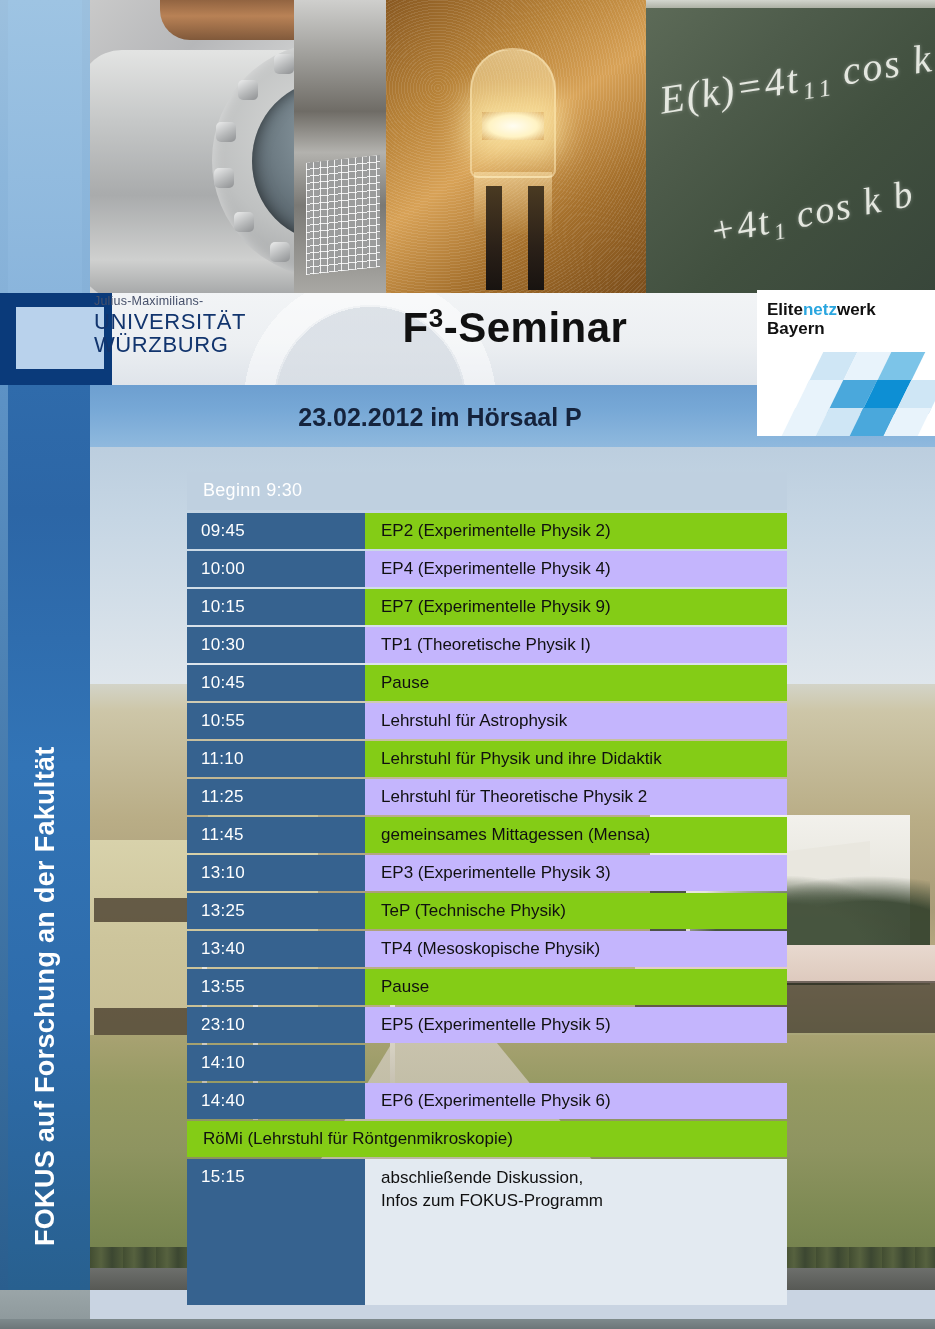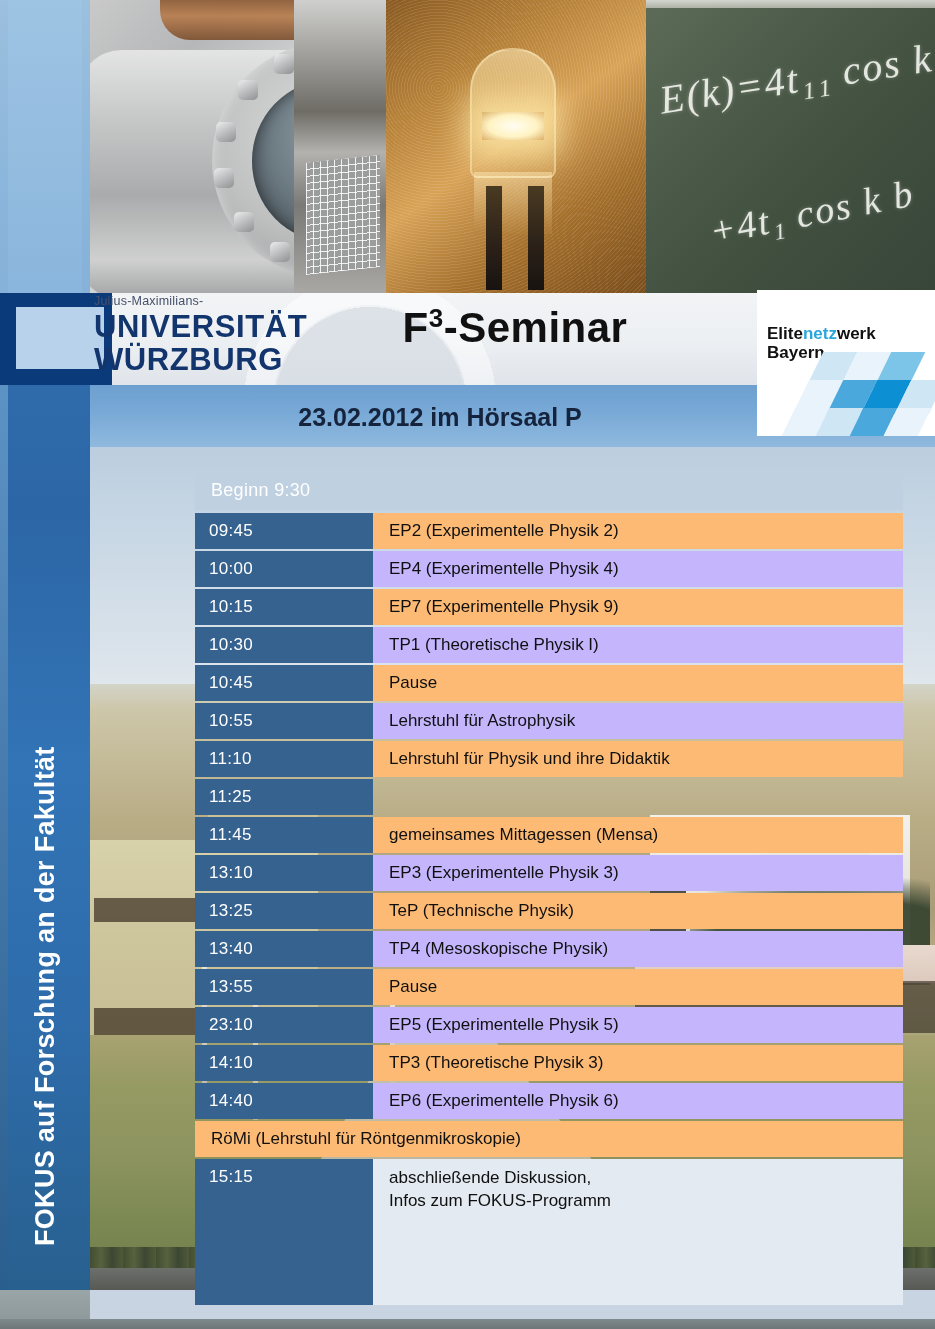--- a/index.html
+++ b/index.html
@@ -267,30 +267,30 @@
   }
   .uni-text {
     position: absolute; left: 94px; top: 295px; width: 240px;
     color: #12356e;
     line-height: 1;
   }
   .uni-text .small {
     font-size: 12.5px; color: #46506a; margin-bottom: 2px; letter-spacing: .2px;
   }
   .uni-text .big {
-    font-size: 31px; font-weight: bold; letter-spacing: .6px; line-height: 1.08;
+    font-size: 22px; font-weight: normal; letter-spacing: .6px; line-height: 1.08;
   }
   .enb-logo {
     position: absolute; left: 757px; top: 290px; width: 178px; height: 146px;
     background: #ffffff;
     overflow: hidden;
   }
   .enb-logo .t {
     position: absolute; left: 10px; top: 10px;
-    font-size: 17px; line-height: 1.12; font-weight: 600; color: #111; margin-top: 24px;
+    font-size: 17px; line-height: 1.12; font-weight: 600; color: #111;
   }
   .enb-logo .t .cy { color: #2aa6df; }
   .enb-d {
     position: absolute; width: 34px; height: 34px;
     transform: skewX(-26deg) rotate(0deg);
   }
 
   
   .title-seminar {
     position: absolute; left: 300px; top: 303px; width: 430px;
@@ -304,39 +304,39 @@
     background: linear-gradient(180deg,#6d9fd0 0%,#77a8d6 40%,#8fb9de 100%);
   }
   .subtitle {
     position: absolute; left: 90px; top: 403px; width: 700px;
     text-align: center;
     font-size: 25px; font-weight: bold; color: #15233c;
   }
 
   
   .schedule {
-    position: absolute; left: 195px; top: 472px; width: 708px;
+    position: absolute; left: 187px; top: 472px; width: 600px;
   }
   .srow { display: flex; margin-bottom: 2px; }
   .srow .time {
     width: 178px; flex: 0 0 178px;
     background: #36628f;
     color: #ffffff;
     font-size: 17px;
     padding: 8px 0 8px 14px;
     letter-spacing: .3px;
   }
   .srow .evt {
     flex: 1;
     font-size: 17px;
     color: #101010;
     padding: 8px 0 8px 16px;
     white-space: pre-line;
   }
-  .srow.odd .evt  { background: #fdba74; }
+  .srow.odd .evt  { background: #84cc16; }
   .srow.even .evt { background: #c4b5fd; }
   .srow.last .time { padding-bottom: 92px; }
   .srow.last .evt  { padding-bottom: 92px; background: #e3eaf1; line-height: 1.35; }
   .shead {
     display: flex;
     background: #bfd0e0;
     margin-bottom: 3px;
   }
   .shead .lbl {
     font-size: 18px; color: #ffffff;
@@ -486,20 +486,21 @@
         <div class="srow even">
           <div class="time">10:55</div>
           <div class="evt">Lehrstuhl für Astrophysik</div>
         </div>
         <div class="srow odd">
           <div class="time">11:10</div>
           <div class="evt">Lehrstuhl für Physik und ihre Didaktik</div>
         </div>
         <div class="srow even">
           <div class="time">11:25</div>
+          <div class="evt">Lehrstuhl für Theoretische Physik 2</div>
         </div>
         <div class="srow odd">
           <div class="time">11:45</div>
           <div class="evt">gemeinsames Mittagessen (Mensa)</div>
         </div>
         <div class="srow even">
           <div class="time">13:10</div>
           <div class="evt">EP3 (Experimentelle Physik 3)</div>
         </div>
         <div class="srow odd">
@@ -513,21 +514,20 @@
         <div class="srow odd">
           <div class="time">13:55</div>
           <div class="evt">Pause</div>
         </div>
         <div class="srow even">
           <div class="time">23:10</div>
           <div class="evt">EP5 (Experimentelle Physik 5)</div>
         </div>
         <div class="srow odd">
           <div class="time">14:10</div>
-          <div class="evt">TP3 (Theoretische Physik 3)</div>
         </div>
         <div class="srow even">
           <div class="time">14:40</div>
           <div class="evt">EP6 (Experimentelle Physik 6)</div>
         </div>
         <div class="srow odd">
           <div class="evt">RöMi (Lehrstuhl für Röntgenmikroskopie)</div>
         </div>
         <div class="srow even last">
           <div class="time">15:15</div>

